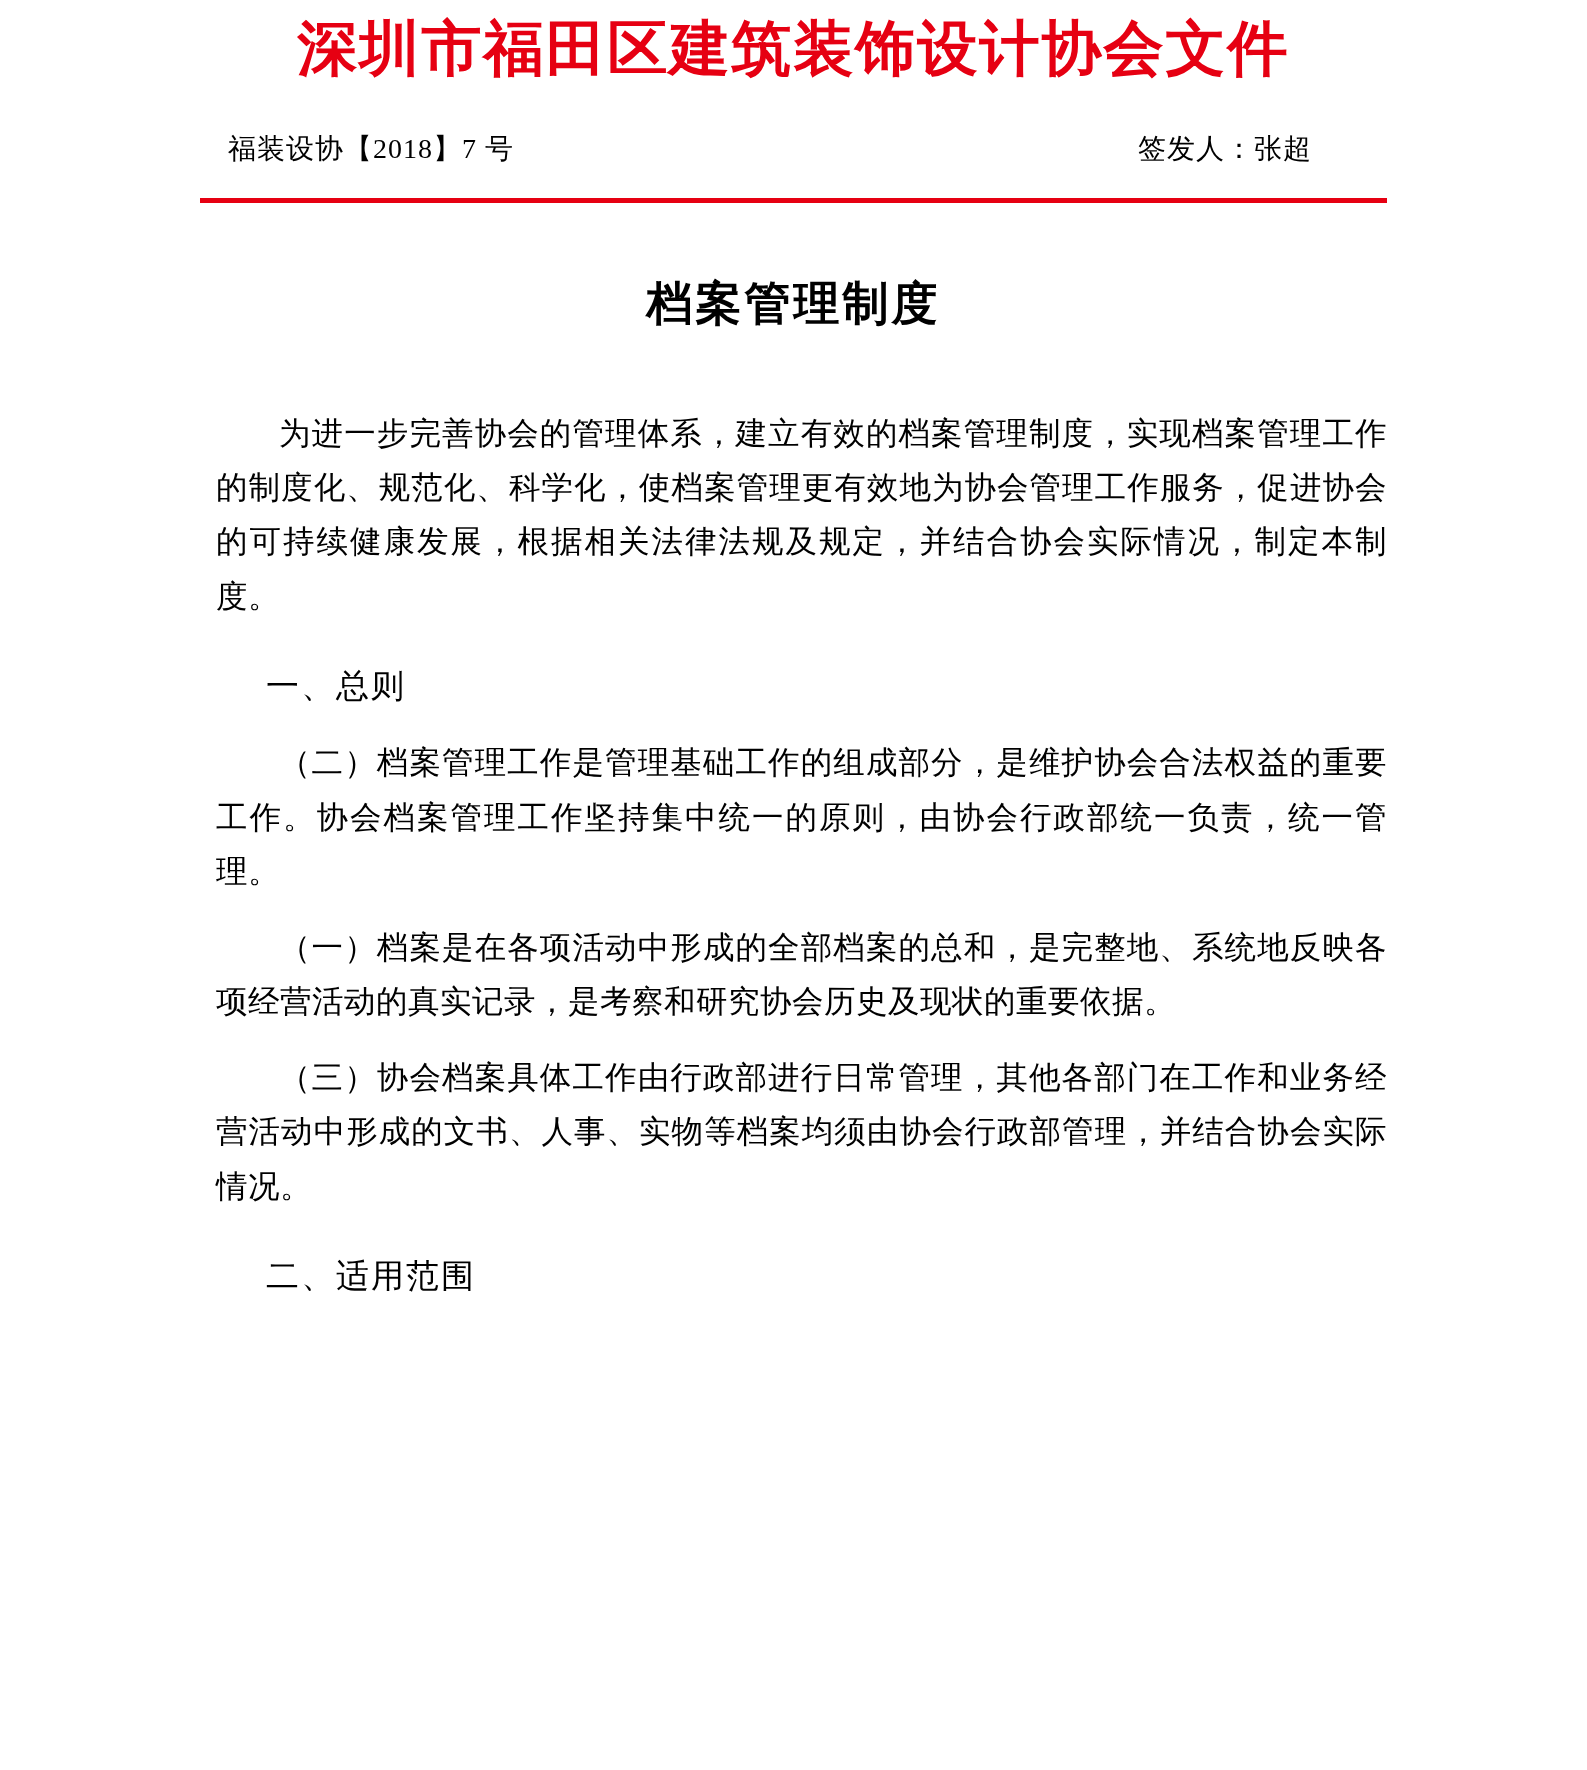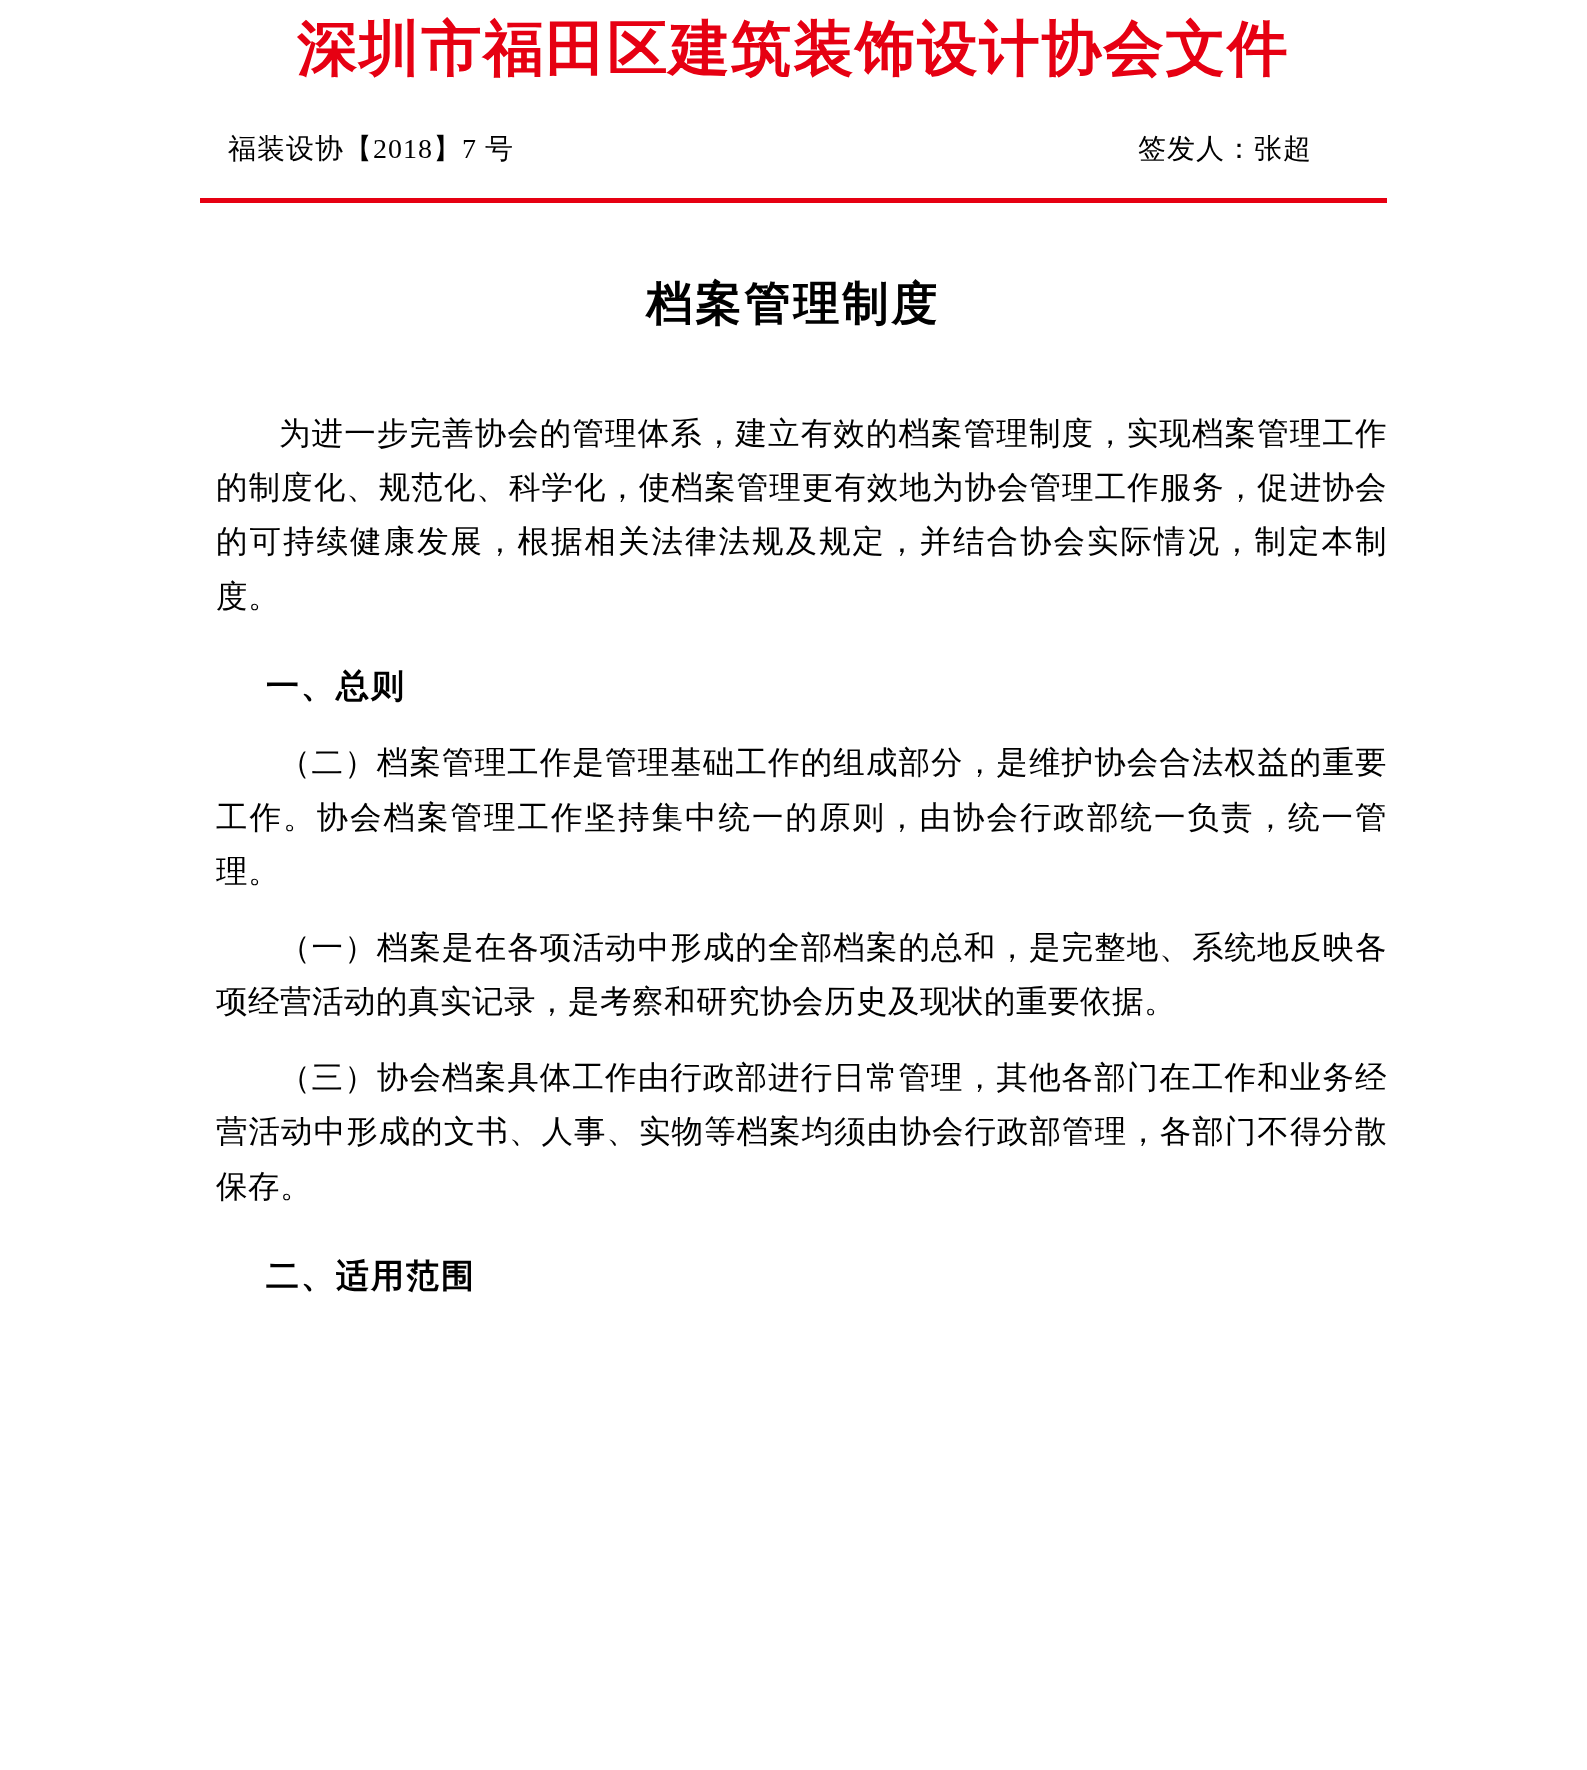--- a/index.html
+++ b/index.html
@@ -69,21 +69,21 @@
     text-align: justify;
     letter-spacing: 0.5px;
   }
   .para {
     margin: 0 0 22px 16px;
     text-indent: 2em;
   }
   .section-heading {
     margin: 34px 0 22px 0;
     font-size: 33px;
-    font-weight: bold;
+    font-weight: normal;
     text-indent: 2em;
     letter-spacing: 2px;
   }
   .last-para {
     margin: 0;
     text-indent: 2.6em;
   }
 </style>
 </head>
 <body>
@@ -104,19 +104,19 @@
   <div class="body-text">
 
     <p class="para">为进一步完善协会的管理体系，建立有效的档案管理制度，实现档案管理工作的制度化、规范化、科学化，使档案管理更有效地为协会管理工作服务，促进协会的可持续健康发展，根据相关法律法规及规定，并结合协会实际情况，制定本制度。</p>
 
     <h2 class="section-heading">一、总则</h2>
 
     <p class="para">（二）档案管理工作是管理基础工作的组成部分，是维护协会合法权益的重要工作。协会档案管理工作坚持集中统一的原则，由协会行政部统一负责，统一管理。</p>
 
     <p class="para">（一）档案是在各项活动中形成的全部档案的总和，是完整地、系统地反映各项经营活动的真实记录，是考察和研究协会历史及现状的重要依据。</p>
 
-    <p class="para">（三）协会档案具体工作由行政部进行日常管理，其他各部门在工作和业务经营活动中形成的文书、人事、实物等档案均须由协会行政部管理，各部门不得分散保存。</p>
+    <p class="para">（三）协会档案具体工作由行政部进行日常管理，其他各部门在工作和业务经营活动中形成的文书、人事、实物等档案均须由协会行政部管理，并结合协会实际情况。</p>
 
     <h2 class="section-heading">二、适用范围</h2>
 
 
   </div>
 </div>
 
 </body></html>

